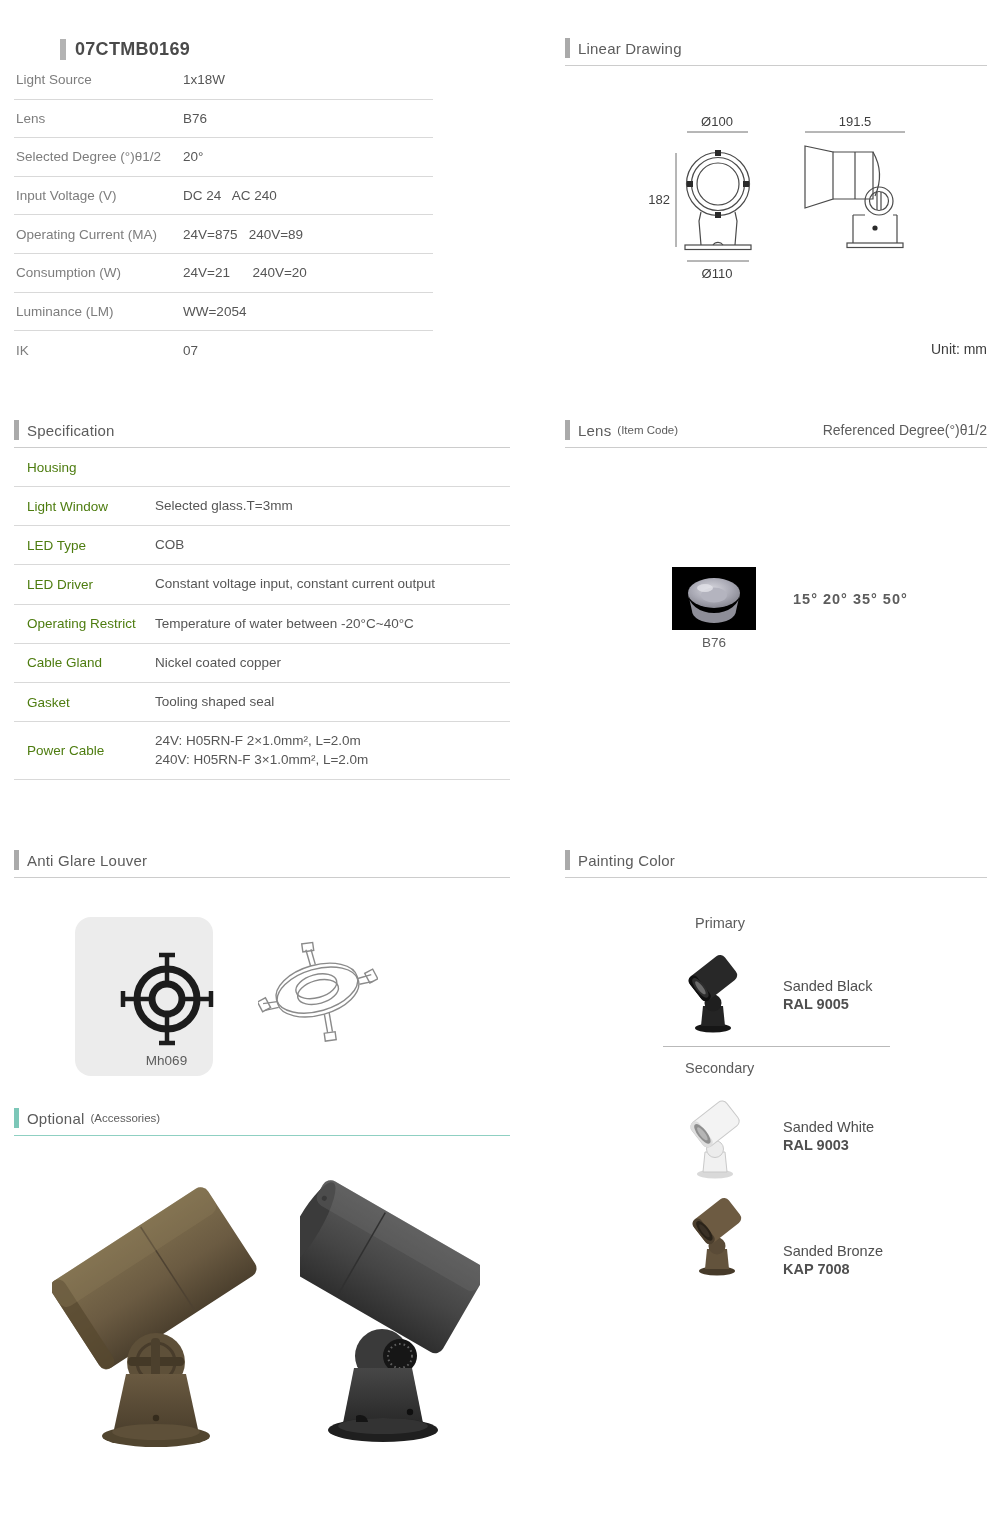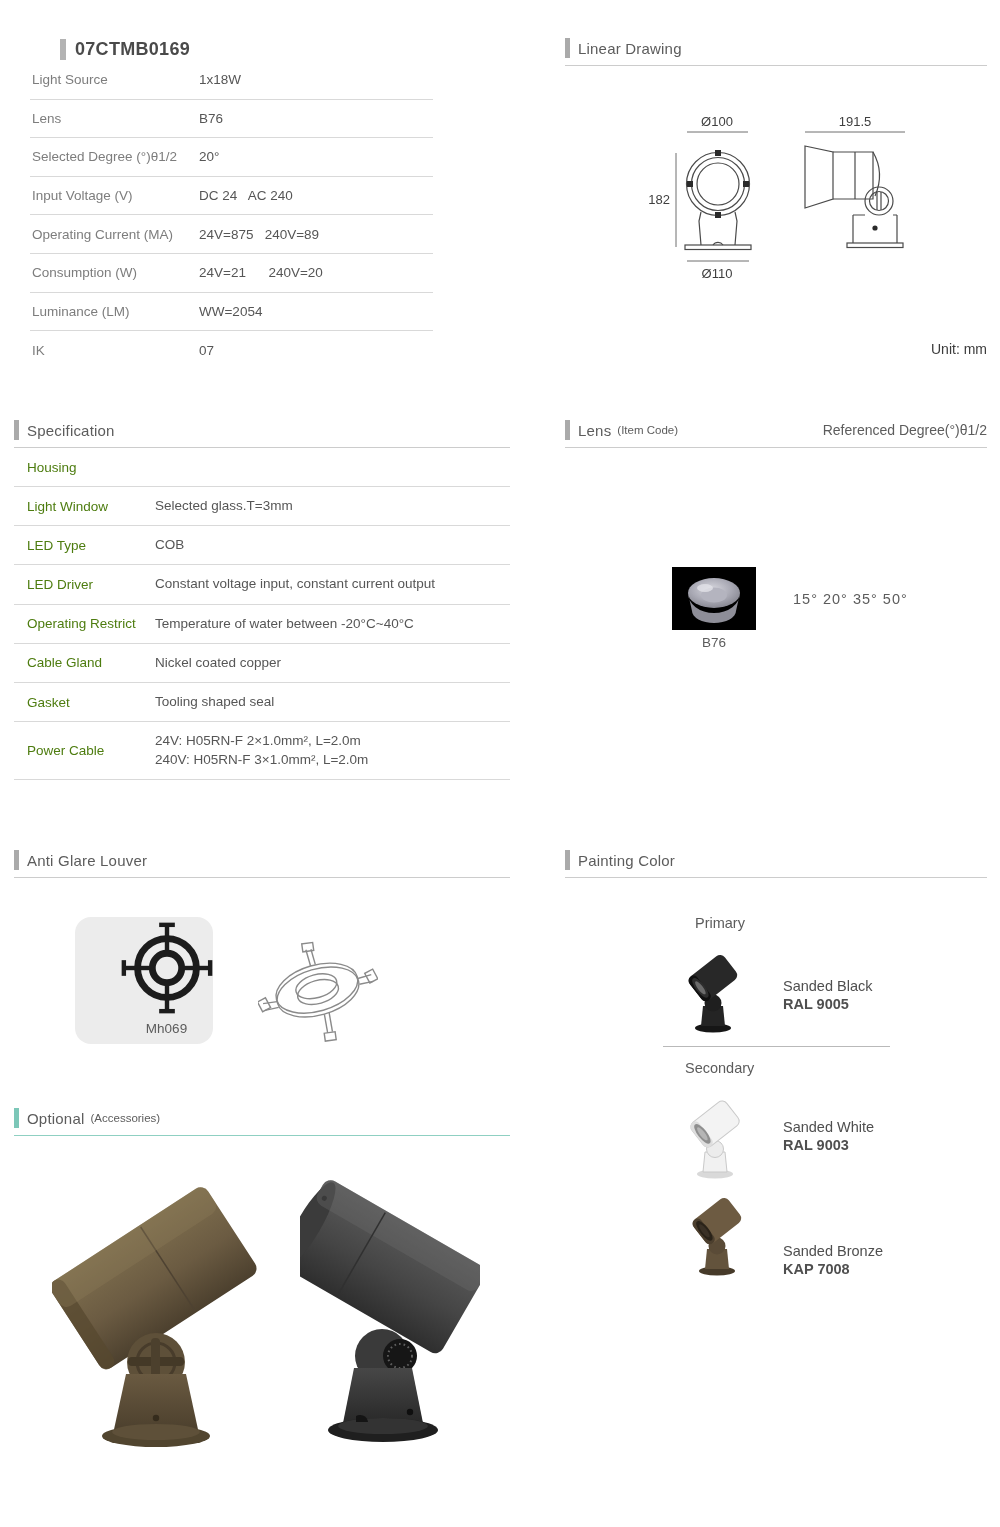--- a/index.html
+++ b/index.html
@@ -21,21 +21,21 @@
   .sec-header.teal { border-bottom-color:#8fd0c2; }
   .sec-header.teal .bar { background:#7cc7b8; }
   .sec-header .right-label { margin-left:auto; font-size:14px; color:#5c5c5c; }
 
   
   .prod-title { display:flex; align-items:center; gap:9px; height:24px;padding-left:46px; }
   .prod-title .bar { width:6px; height:21px; background:#b3b3b3; }
   .prod-title .code { font-size:18px; font-weight:bold; color:#4a4a4a; letter-spacing:.3px; }
   .prod-row {
     display:flex; align-items:center; height:38.6px;
-    border-bottom:1px solid #d9d9d9; font-size:13.5px;margin-left:16px;
+    border-bottom:1px solid #d9d9d9; font-size:13.5px;
   }
   .prod-row:last-child { border-bottom:none; }
   .prod-row .lbl { flex:0 0 169px; padding-left:2px; color:#7d7d7d; }
   .prod-row .val { color:#565656; white-space:pre-wrap; }
 
   
   .spec-row {
     display:flex; align-items:center;
     border-bottom:1px solid #d9d9d9; font-size:13.5px; padding:10px 0;
     min-height:39px;
@@ -48,21 +48,21 @@
   .dim { stroke:#6e6e6e; stroke-width:1; fill:none; }
   .ln  { stroke:#4a4a4a; stroke-width:1.2; fill:none; }
   .unit-label { font-size:14px; color:#3b3b3b; }
 
   
   .lens-caption { font-size:13.5px; color:#5c5c5c; text-align:center; }
   .lens-degrees { font-size:14.5px; color:#5c5c5c; letter-spacing:1px; }
 
   
   .louver-card {
-    background:#ececec; border-radius:16px; width:138px; height:127px;
+    background:#ececec; border-radius:16px; width:138px; height:159px;
     display:flex; flex-direction:column; align-items:center; justify-content:flex-end;
     padding-bottom:8px;
     padding-left:45px;
   }
   .louver-card .item-code { font-size:13.5px; color:#5c5c5c; margin-top:2px; }
 
   
   .paint-label { font-size:14.5px; color:#5c5c5c; }
   .swatch-name { font-size:14.5px; color:#4f4f4f; line-height:1.25; }
   .swatch-code { font-size:14.5px; color:#4f4f4f; font-weight:bold; line-height:1.25; }
@@ -235,21 +235,21 @@
         <stop offset="100%" stop-color="#7e7e88"></stop>
       </radialGradient>
     </defs>
     <rect x="0" y="0" width="84" height="63" fill="#000000"></rect>
     <path d="M16 26 A26 20 0 0 0 68 26 L64 44 A22 12 0 0 1 20 44 Z" fill="#8e8e98"></path>
     <ellipse cx="42" cy="26" rx="26" ry="15" fill="url(#lensGrad)"></ellipse>
     <ellipse cx="42" cy="28" rx="13" ry="7.5" fill="#b4b4bf"></ellipse>
     <ellipse cx="33" cy="21" rx="8" ry="4" fill="#e2e2e8" opacity="0.8"></ellipse>
   </svg>
   <div class="abs lens-caption" style="left:107px; top:215px; width:84px;">B76</div>
-  <div class="abs lens-degrees" style="left:228px; top:171px;">15° 20° 35° 50°</div>
+  <div class="abs lens-degrees" style="left:228px; top:171px;font-weight:bold;">15° 20° 35° 50°</div>
 </div>
 
 <div class="abs" style="left:14px; top:850px; width:496px;">
   <div class="sec-header">
     <div class="bar"></div>
     <div class="sec-title">Anti Glare Louver</div>
   </div>
 
   <div class="louver-card abs" style="left:61px; top:67px;">
     <svg width="104" height="104" viewBox="0 0 104 104">

